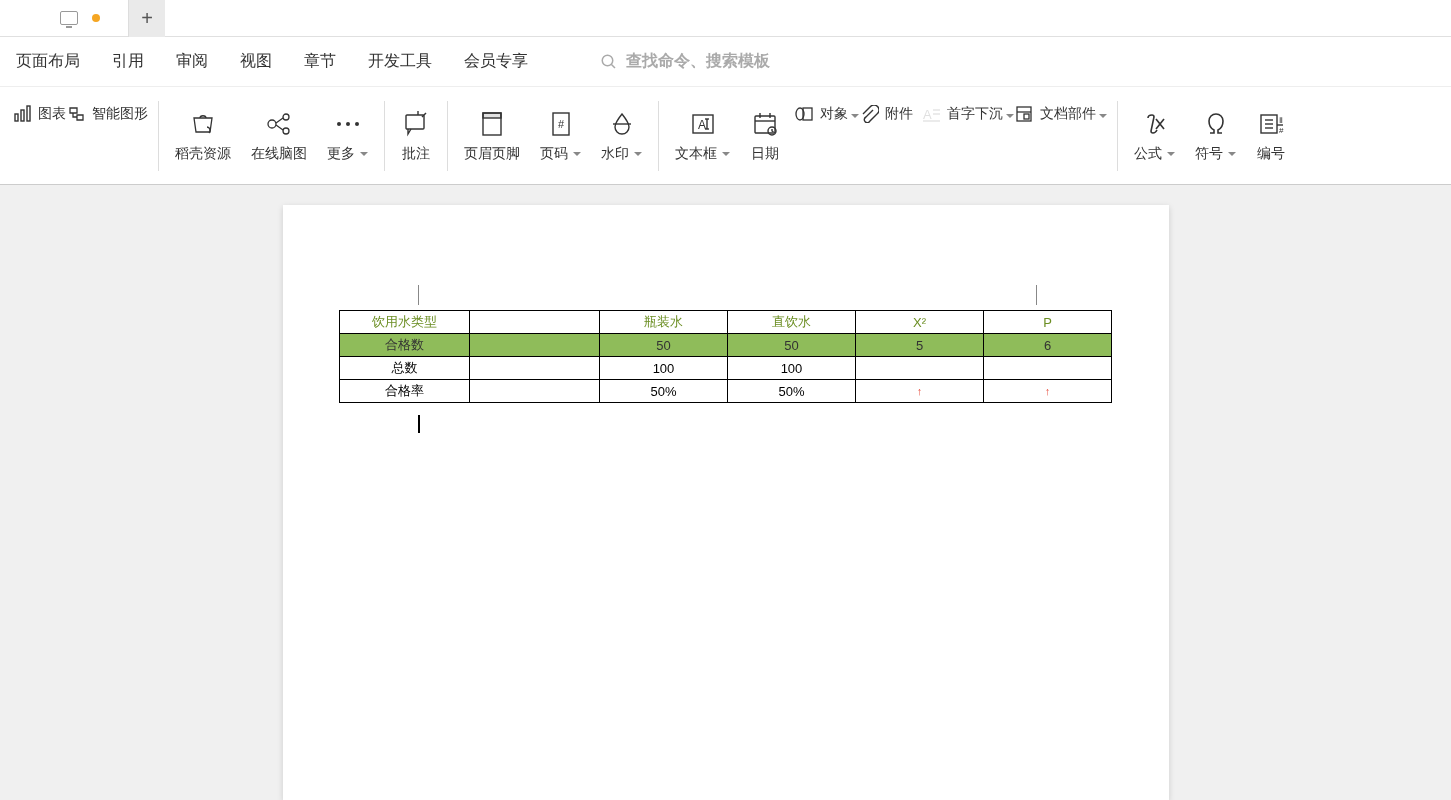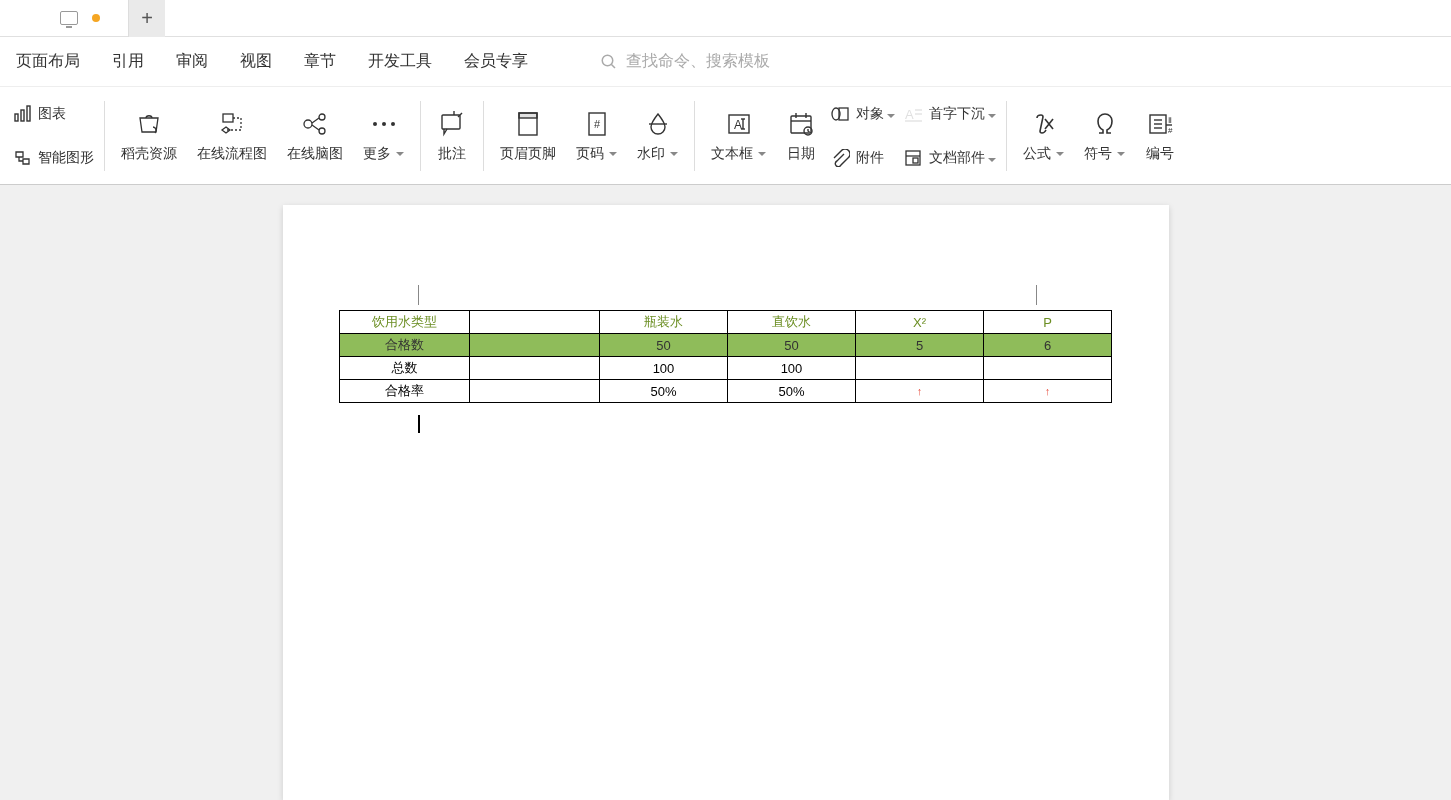--- a/index.html
+++ b/index.html
@@ -7,25 +7,25 @@
 
 .titlebar { height: 37px; background: #fff; display: flex; align-items: center; padding-left: 60px; gap: 18px; border-bottom: 1px solid #e0e0e0;}
 .tab-indicator { display: flex; align-items: center; gap: 14px;}
 .tab-indicator .mon { width: 18px; height: 14px; border: 1.5px solid #999; border-radius: 2px; position: relative;}
 .tab-indicator .mon::after{content:"";position:absolute;bottom:-4px;left:50%;transform:translateX(-50%);width:6px;height:2px;background:#999;}
 .tab-indicator .dot{width:8px;height:8px;border-radius:50%;background:#f5a623;}
 .new-tab{ width:28px;height:28px; display:flex;align-items:center;justify-content:center;font-size:20px;color:#555;background:#eaeaea;border-left:1px solid #ddd;margin-left:10px;padding:0 18px;height:37px;}
 
 .menubar { height: 50px; background: #fff; display: flex; align-items: center; padding-left: 16px; gap: 32px; font-size: 16px; color: #333; border-bottom:1px solid #eee;}
 .menubar span{cursor:default;}
-.menubar .search{display:flex;align-items:center;gap:8px;color:#aaa;margin-left:40px;}
+.menubar .search{display:flex;align-items:center;gap:8px;color:#aaa;margin-left:40px;font-weight:bold;}
 .menubar .search svg{width:18px;height:18px;}
 
 .ribbon { height: 98px; background: #fff; display: flex; align-items: center; padding: 6px 8px; border-bottom: 1px solid #ccc; box-shadow: 0 2px 3px rgba(0,0,0,.07);}
-.group{display:flex;flex-direction:column;height:86px;justify-content:space-between;padding:2px 4px;}
+.group{display:flex;flex-direction:row;height:86px;justify-content:space-between;padding:2px 4px;}
 .group.two .row{display:flex;align-items:center;gap:6px;font-size:14px;color:#333;height:38px;}
 .big{display:flex;flex-direction:column;align-items:center;justify-content:center;gap:6px;height:86px;padding:0 10px;font-size:14px;color:#333;}
 .big .ico{width:30px;height:30px;display:flex;align-items:center;justify-content:center;}
 .big .lbl{display:flex;align-items:center;gap:2px;white-space:nowrap;}
 .divider{width:1px;height:70px;background:#ddd;margin:0 6px;}
 .drop::after{content:"";display:inline-block;margin-left:3px;border-top:4px solid #888;border-left:4px solid transparent;border-right:4px solid transparent;}
 .dim{color:#bbb;}
 .dim svg{opacity:.45}
 .row .ico{width:20px;height:20px;display:flex;align-items:center;justify-content:center;}
 .row span{white-space:nowrap;}
@@ -97,30 +97,20 @@
 
   <div class="big">
     <div class="ico">
         <svg width="30" height="28" viewBox="0 0 30 28" stroke="#333" fill="none" stroke-width="1.3">
           <path d="M6 8h18l-2 14H8z"></path>
           <path d="M12 8c0-3 6-3 6 0"></path>
           <path d="M19 17c3 0 4 4 2 6"></path>
         </svg>
       </div>
     <div class="lbl">稻壳资源</div>
-  </div>
-  <div class="big">
-    <div class="ico">
-        <svg width="30" height="28" viewBox="0 0 30 28" stroke="#333" fill="none" stroke-width="1.3">
-          <rect x="6" y="4" width="10" height="8"></rect>
-          <path d="M16 8h8v12h-14" stroke-dasharray="2 2"></path>
-          <polygon points="9,17 13,20 9,23 5,20"></polygon>
-        </svg>
-      </div>
-    <div class="lbl">在线流程图</div>
   </div>
   <div class="big">
     <div class="ico">
         <svg width="30" height="28" viewBox="0 0 30 28" stroke="#333" fill="none" stroke-width="1.3">
           <circle cx="8" cy="14" r="4"></circle>
           <circle cx="22" cy="7" r="3"></circle>
           <circle cx="22" cy="21" r="3"></circle>
           <path d="M12 13l7-5 M12 15l7 5"></path>
         </svg>
       </div>

